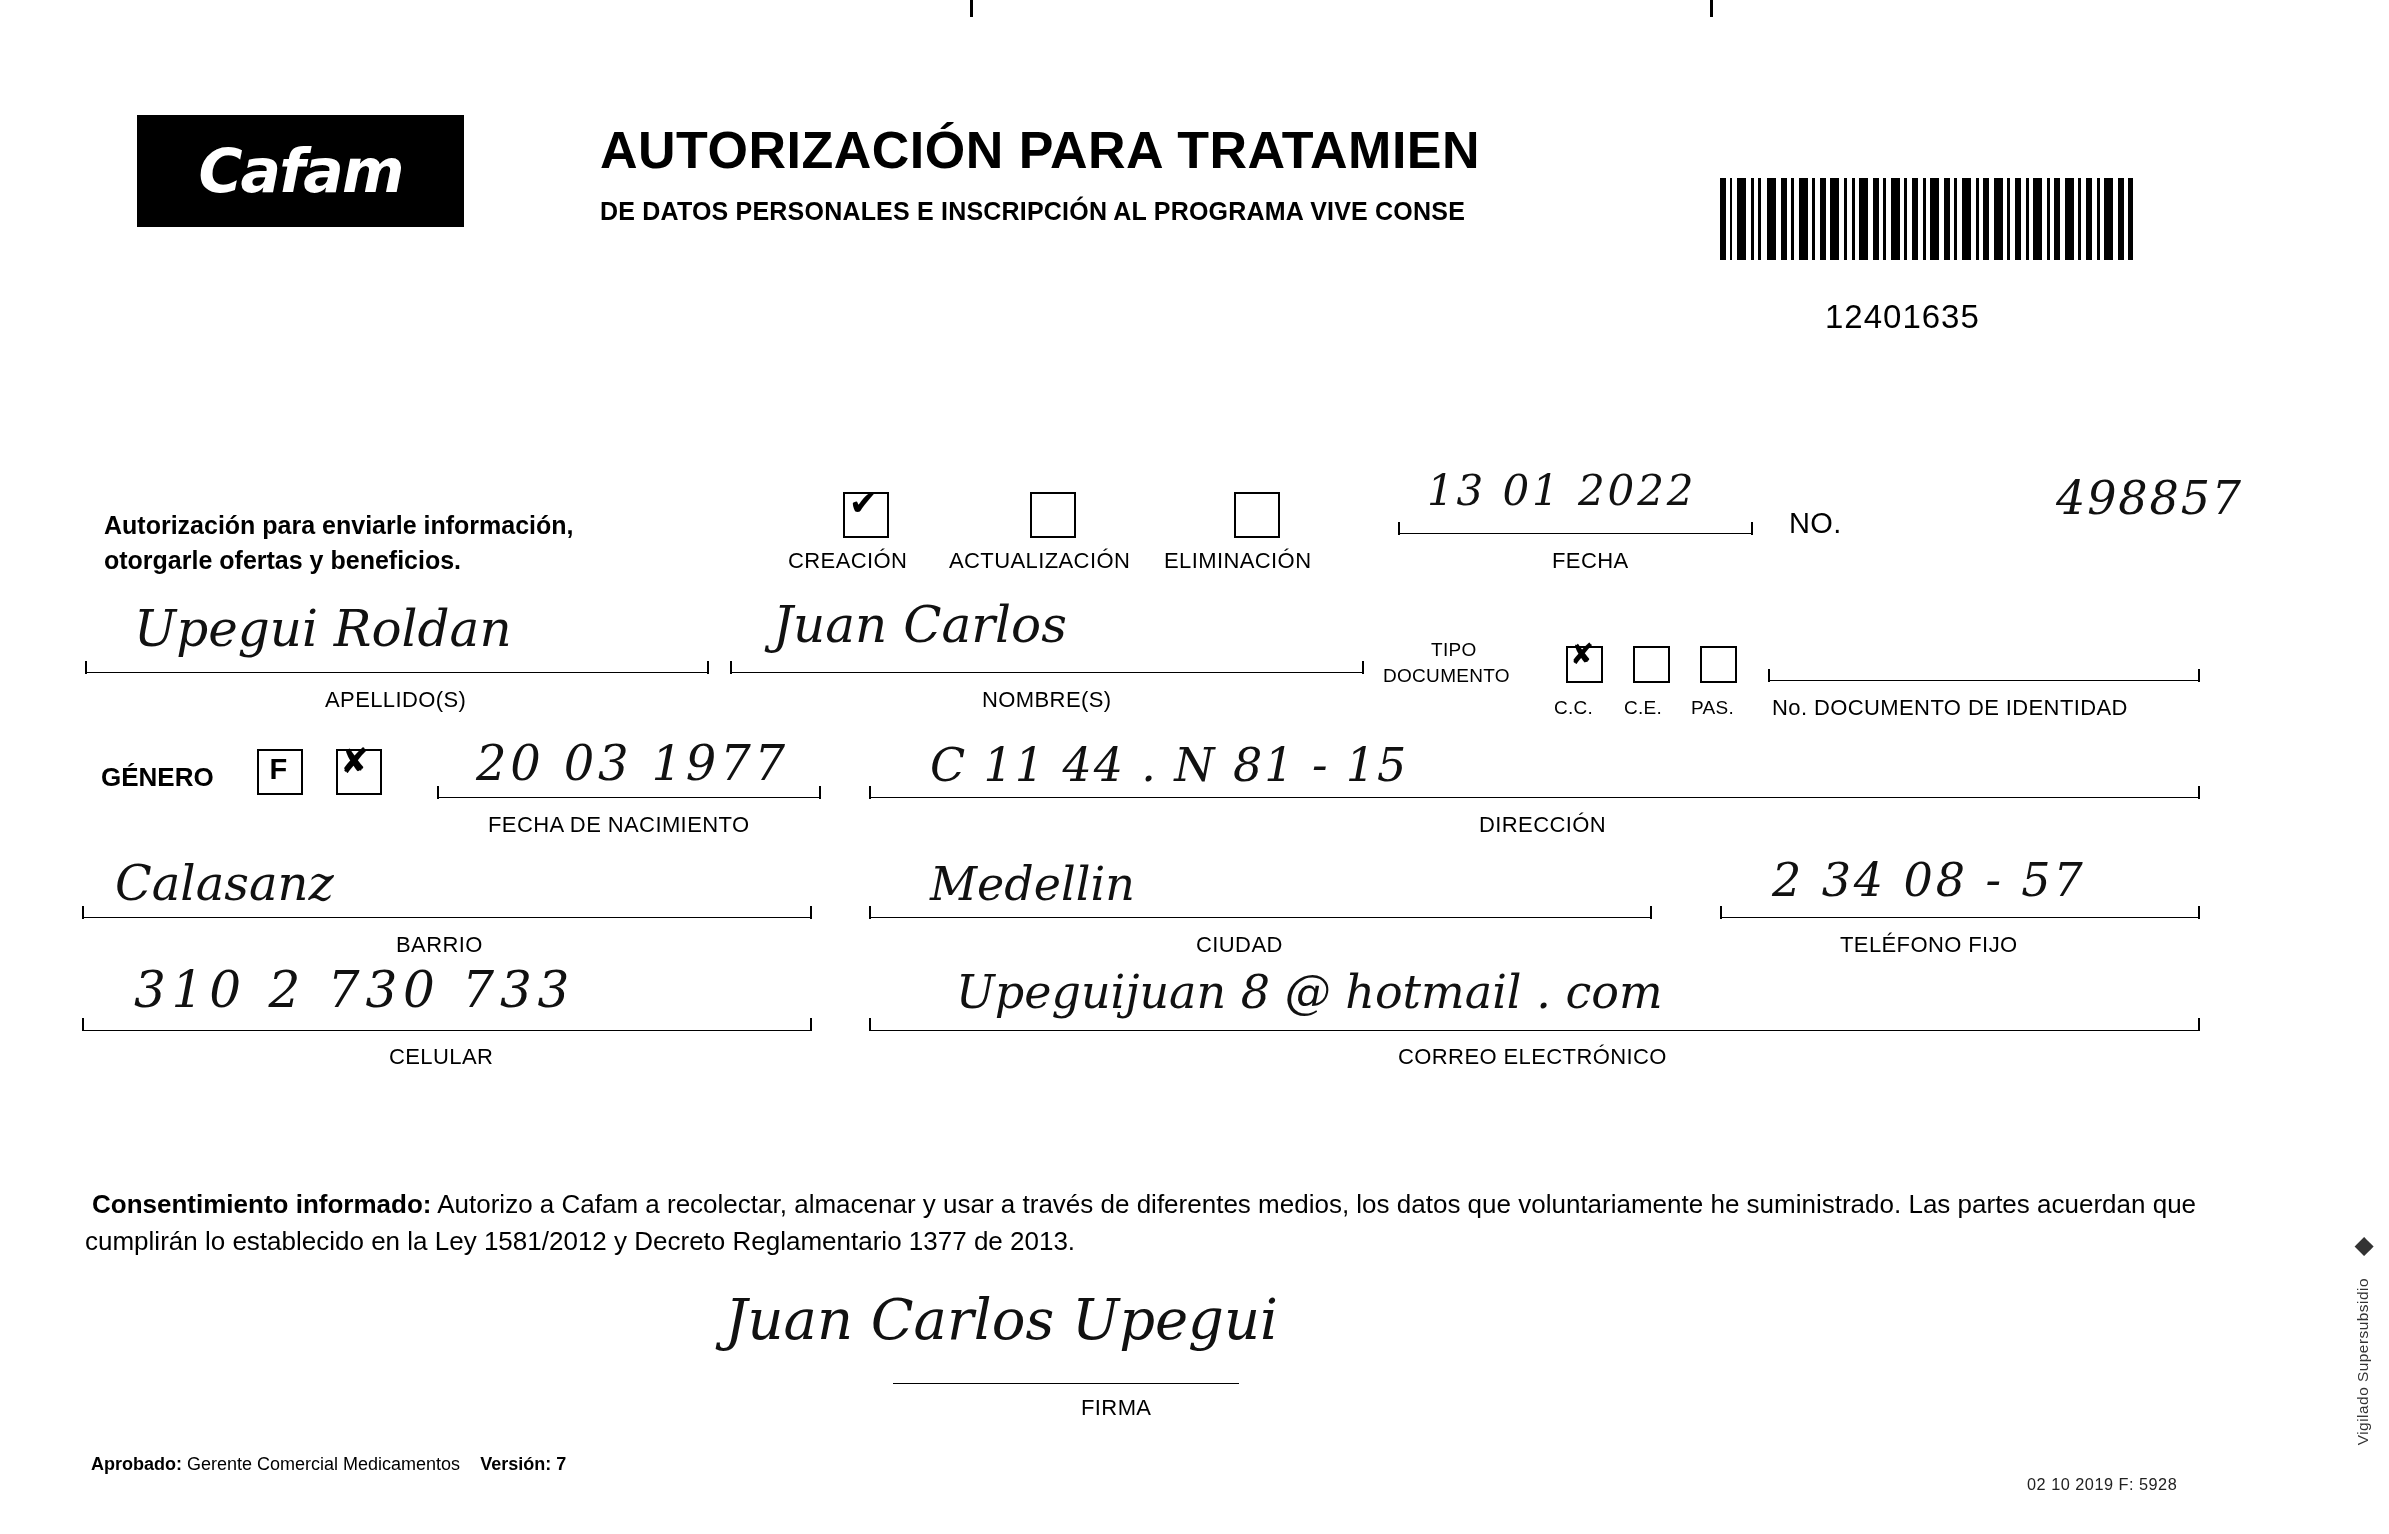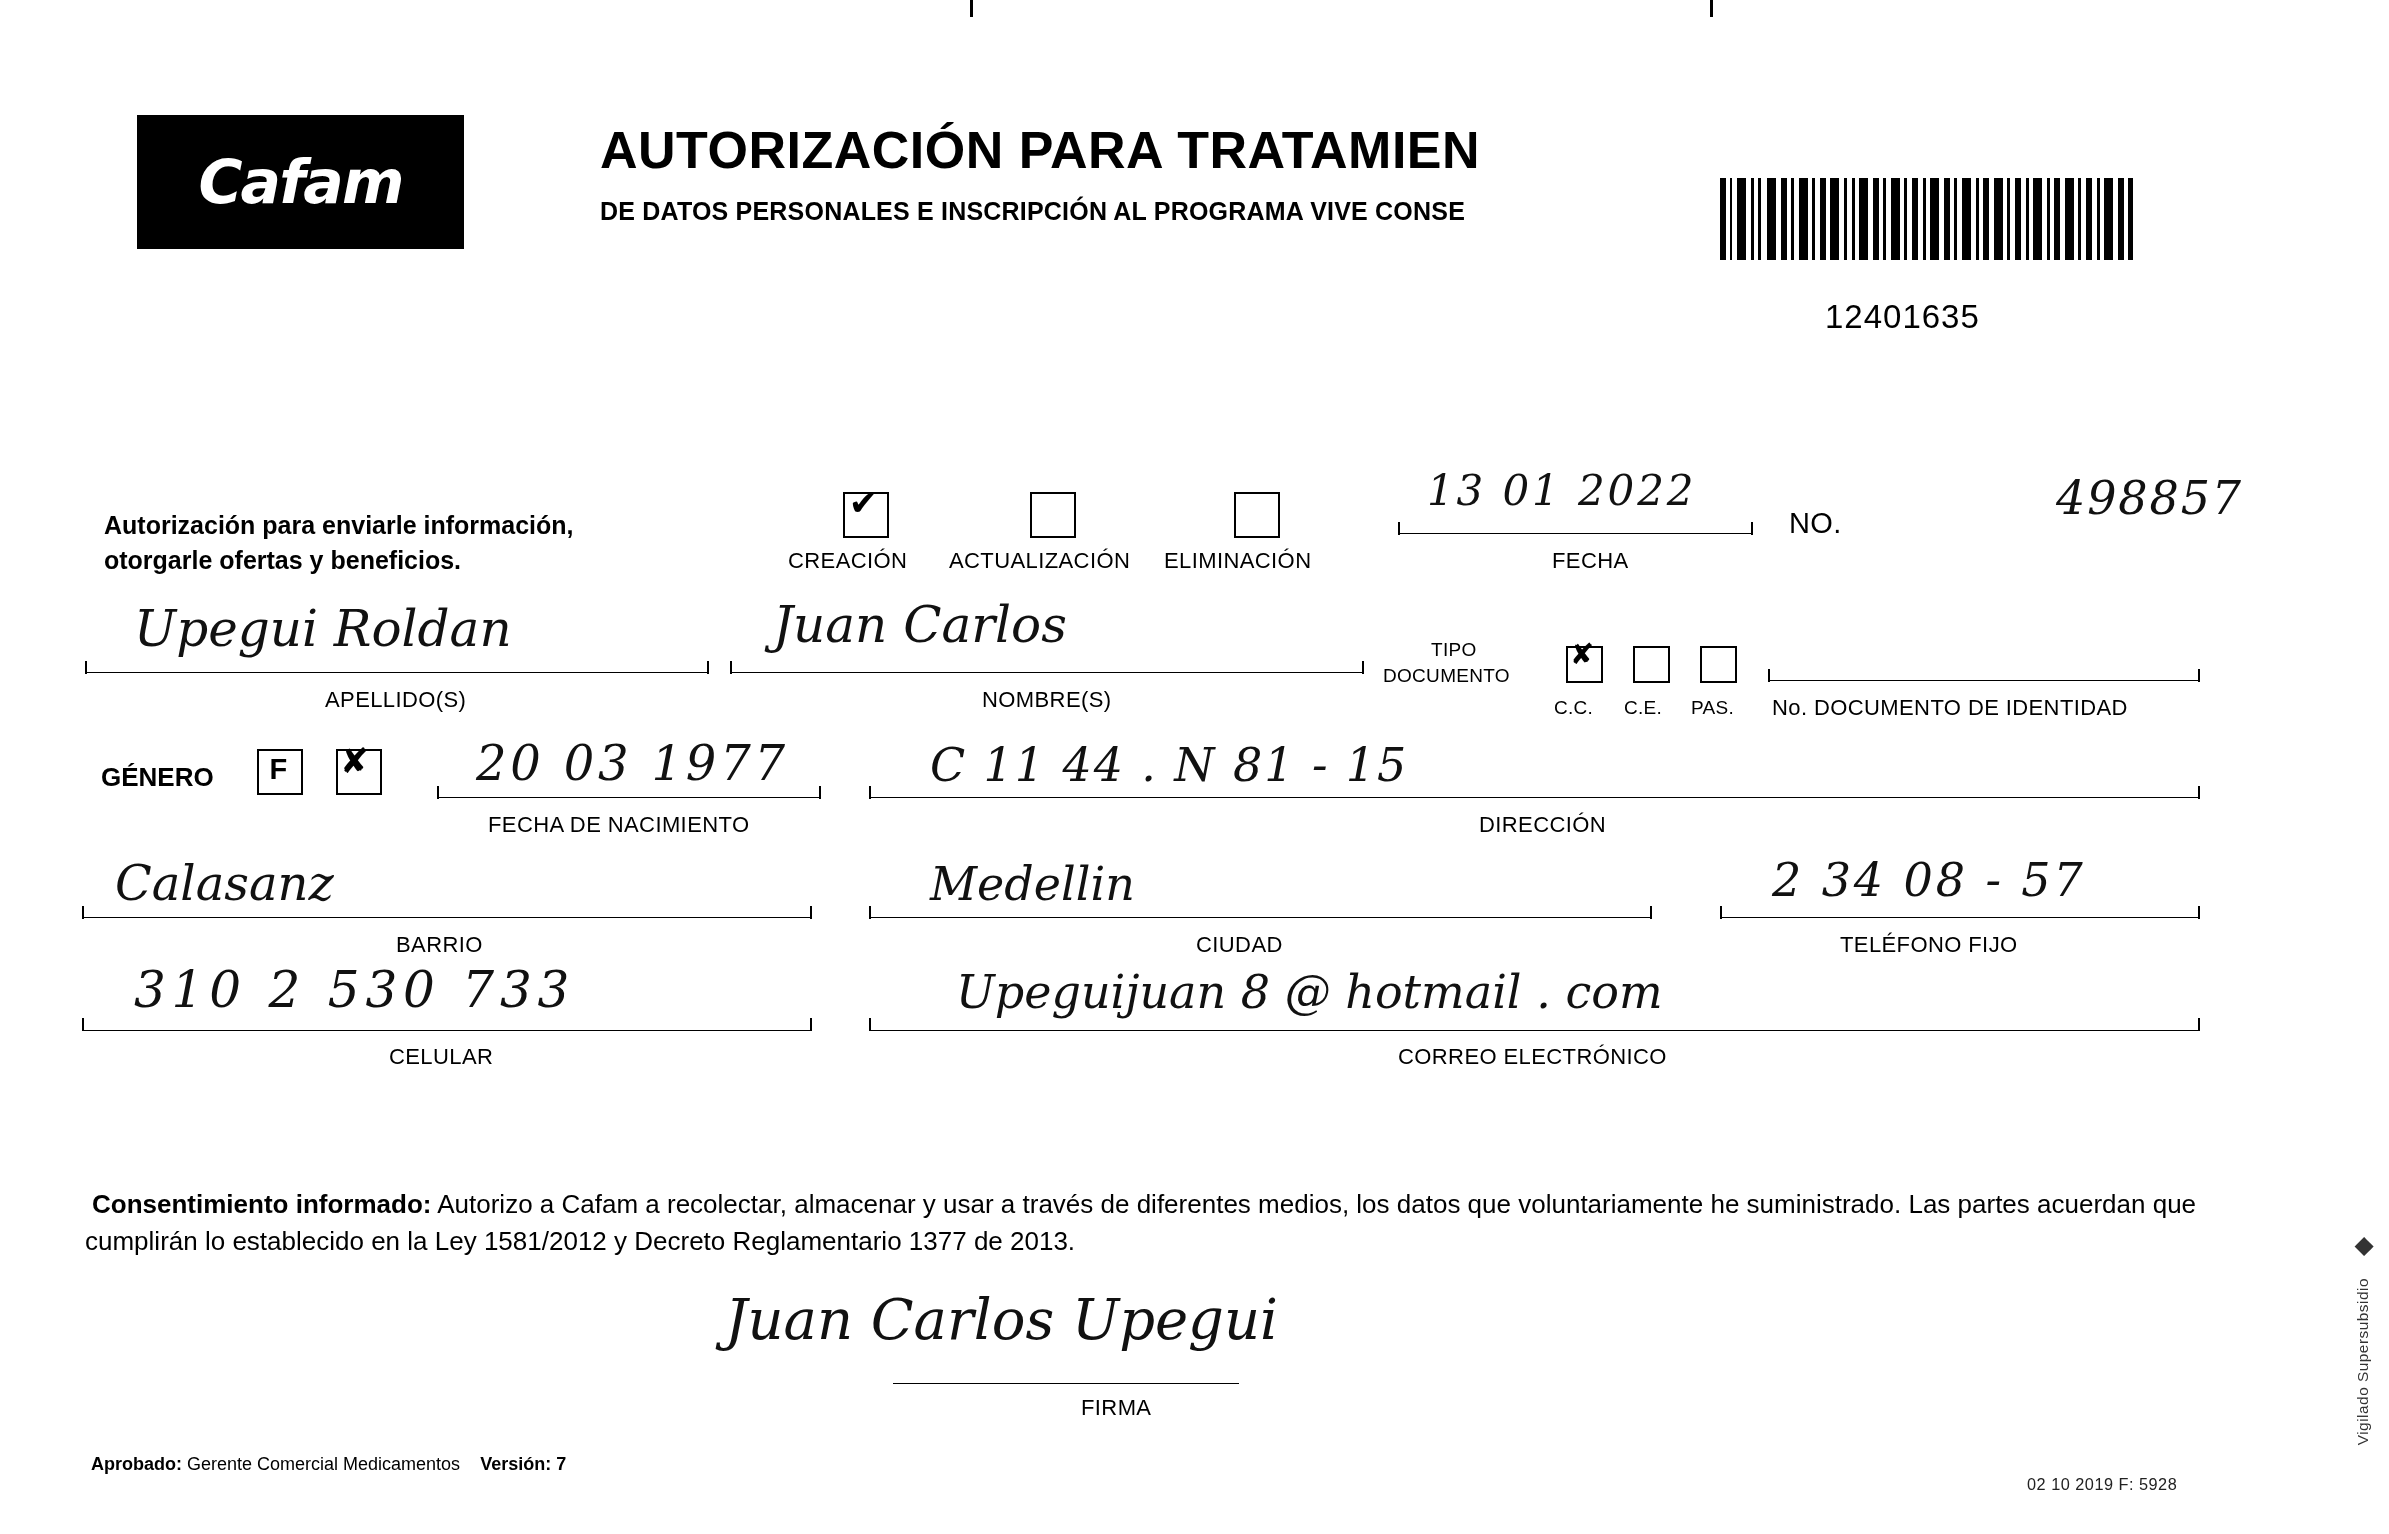--- a/index.html
+++ b/index.html
@@ -1,20 +1,20 @@
 <!DOCTYPE html>
 <html><head>
 <meta charset="utf-8">
 <style>
   html,body{margin:0;padding:0;background:#ffffff;}
   body{width:2389px;height:1534px;position:relative;font-family:"Liberation Sans",sans-serif;color:#000;}
   .page{position:absolute;left:0;top:0;width:2389px;height:1534px;overflow:hidden;background:#fff;}
 
   
-  .logo-box{position:absolute;left:137px;top:115px;width:327px;height:134px;background:#000;display:flex;align-items:center;justify-content:center;}
+  .logo-box{position:absolute;left:137px;top:115px;width:327px;height:112px;background:#000;display:flex;align-items:center;justify-content:center;}
   .logo-text{color:#fff;font-family:"DejaVu Sans",sans-serif;font-weight:bold;font-style:italic;font-size:60px;letter-spacing:-1.9px;}
 
   .title-main{position:absolute;left:600px;top:120px;font-size:52px;font-weight:bold;letter-spacing:0.5px;white-space:nowrap;}
   .title-sub{position:absolute;left:600px;top:197px;font-size:25px;font-weight:bold;letter-spacing:0.2px;white-space:nowrap;}
 
   .barcode{position:absolute;left:1720px;top:178px;width:413px;height:82px;}
   .barcode span{position:absolute;top:0;background:#000;height:82px;}
   .barcode-num{position:absolute;left:1825px;top:298px;font-size:33px;letter-spacing:1px;}
 
   
@@ -187,21 +187,21 @@
   <div class="tick" style="left:869px;top:906px;"></div>
   <div class="tick" style="left:1650px;top:906px;"></div>
   <div class="lbl" style="left:1196px;top:932px;">CIUDAD</div>
 
   <div class="hand" style="left:1772px;top:853px;font-size:46px;letter-spacing:2.9px;">2 34 08 - 57</div>
   <div class="rule" style="left:1720px;top:917px;width:480px;"></div>
   <div class="tick" style="left:1720px;top:906px;"></div>
   <div class="tick" style="left:2198px;top:906px;"></div>
   <div class="lbl" style="left:1840px;top:932px;">TELÉFONO FIJO</div>
 
-  <div class="hand" style="left:134px;top:961px;font-size:50px;letter-spacing:5.8px;">310 2 530 733</div>
+  <div class="hand" style="left:134px;top:961px;font-size:50px;letter-spacing:5.8px;">310 2 730 733</div>
   <div class="rule" style="left:82px;top:1030px;width:730px;"></div>
   <div class="tick" style="left:82px;top:1018px;"></div>
   <div class="tick" style="left:810px;top:1018px;"></div>
   <div class="lbl" style="left:389px;top:1044px;">CELULAR</div>
 
   <div class="hand" style="left:956px;top:965px;font-size:46px;">Upeguijuan 8 @ hotmail . com</div>
   <div class="rule" style="left:869px;top:1030px;width:1331px;"></div>
   <div class="tick" style="left:869px;top:1018px;"></div>
   <div class="tick" style="left:2198px;top:1018px;"></div>
   <div class="lbl" style="left:1398px;top:1044px;">CORREO ELECTRÓNICO</div>

